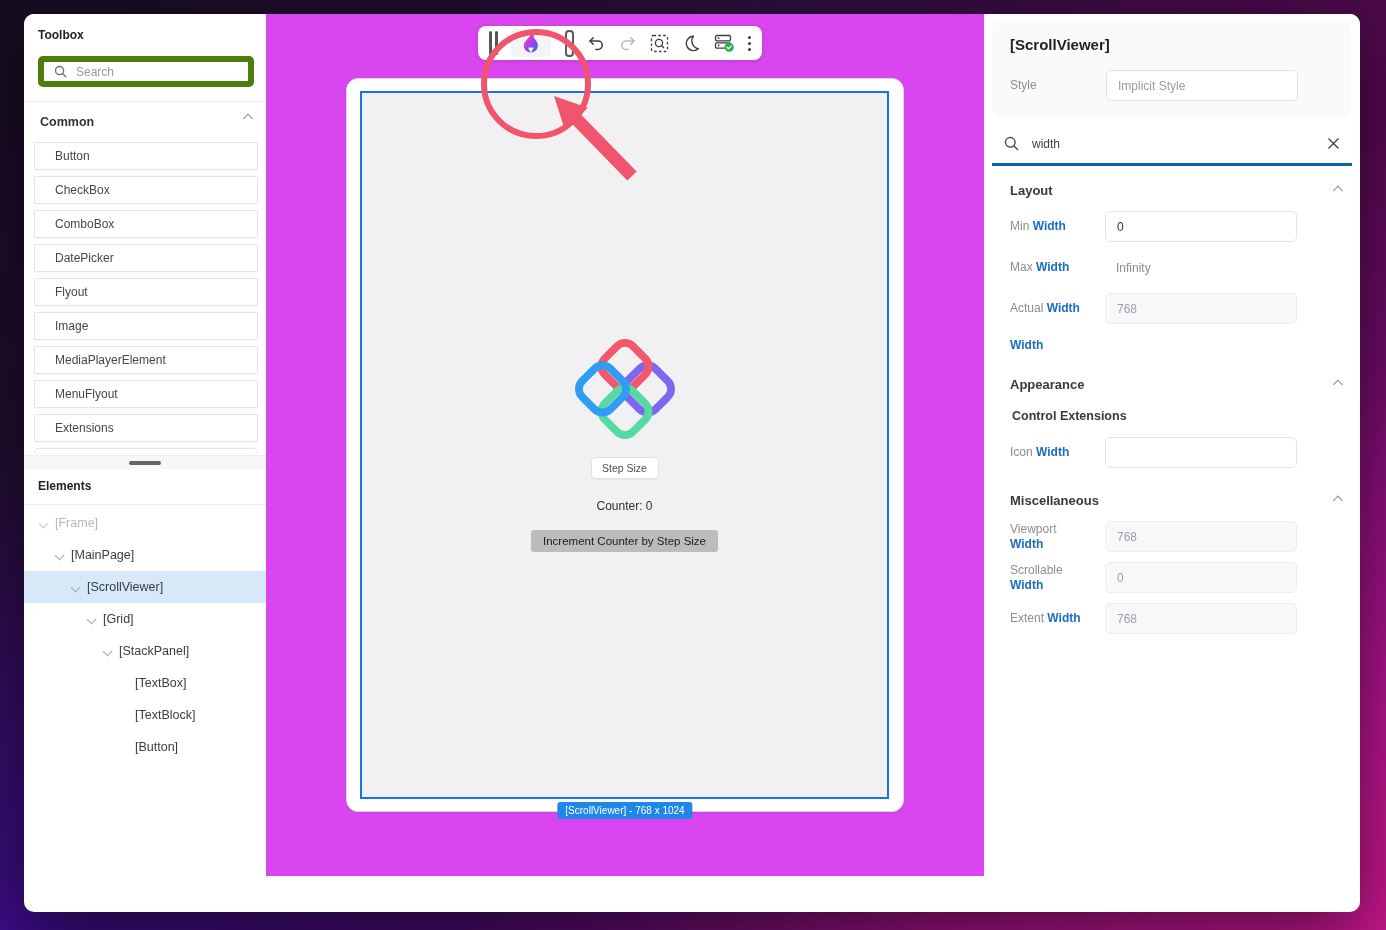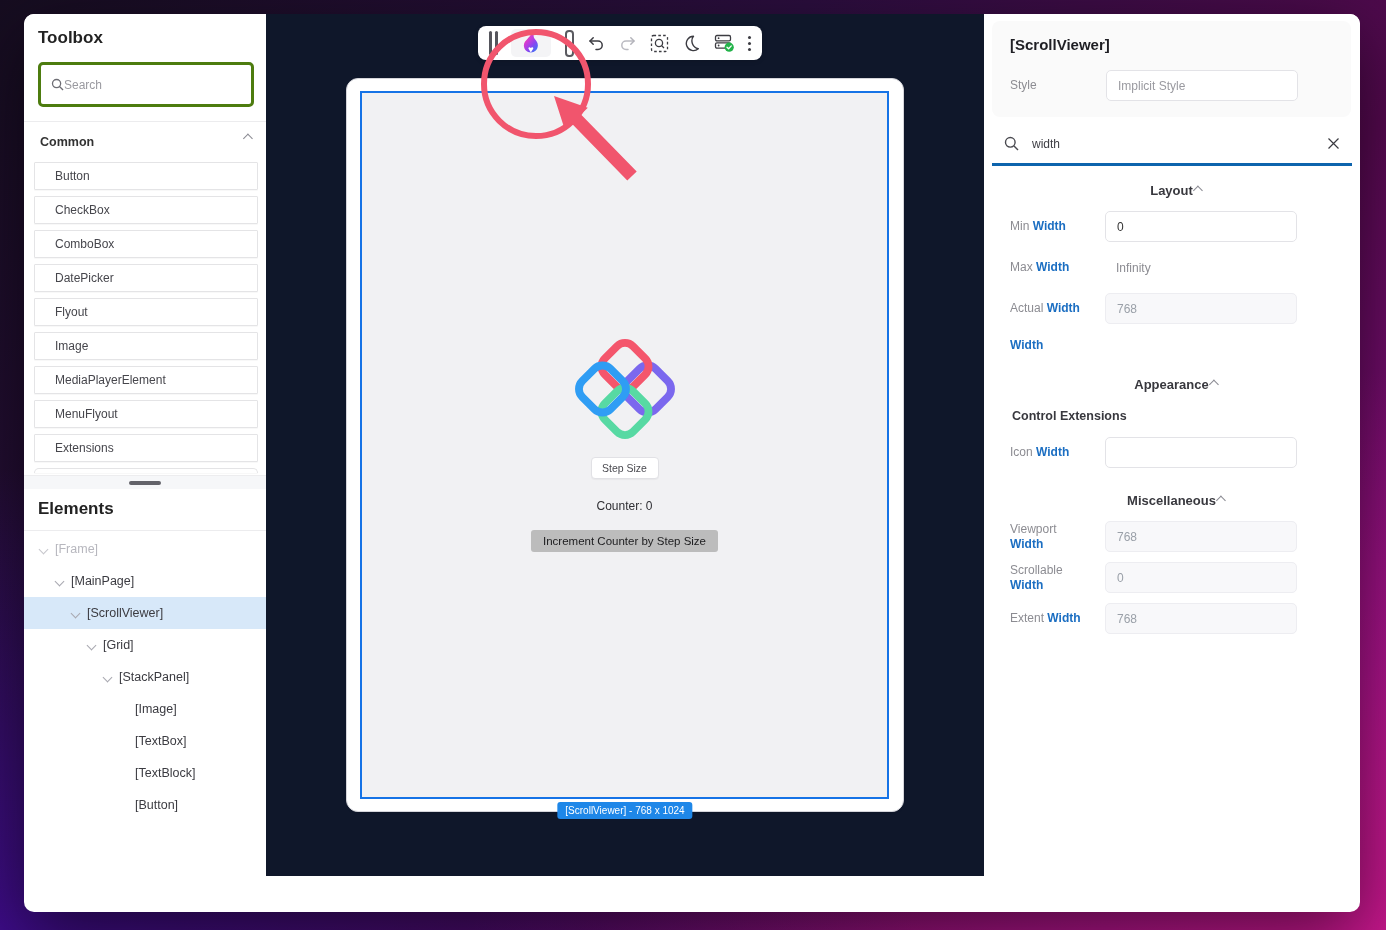--- a/index.html
+++ b/index.html
@@ -25,23 +25,23 @@
   .win-controls { margin-left:auto; display:flex; height:36px; }
   .win-btn { width:46px; height:36px; display:flex; align-items:center; justify-content:center; color:#fff; }
   .min-glyph { width:11px; height:1px; background:#fff; display:block; }
   .max-glyph { width:10px; height:10px; border:1px solid #fff; border-radius:2px; display:block; }
 
   .main { display:flex; height:862px; }
 
   
   .sidebar { width:242px; background:#fff; display:flex; flex-direction:column; }
   .toolbox { padding:14px 12px 0 14px; }
-  .panel-title { font-size:17px; font-weight:bold; color:#222; }
-  .search-box { margin-top:14px; height:45px; border:3px solid #4d7c0f; border-radius:5px;
-    display:flex; align-items:center; padding:0 10px; background:#fff; }
+  .panel-title { font-size:12px; font-weight:bold; color:#222; }
+  .search-box { margin-top:14px; height:31px; border:6px solid #4d7c0f; border-radius:5px;
+    display:flex; align-items:center; padding:0 10px; gap:9px; background:#fff; }
   .search-box input { border:none; outline:none; flex:1; font-size:12px; color:#444;
     font-family:"Liberation Sans", sans-serif; }
   .search-box input::placeholder { color:#9a9aa0; }
   .tb-divider { border-top:1px solid #ececee; margin:14px -12px 0 -14px; }
   .section-head { display:flex; align-items:flex-start; justify-content:space-between; padding:13px 4px 11px 2px; }
   .section-head .sh-label { font-size:12.5px; font-weight:bold; color:#333; }
   .chev { width:7px; height:7px; border-left:1.6px solid #8a8a92; border-bottom:1.6px solid #8a8a92;
     display:inline-block; flex:none; }
   .chev.up { transform:rotate(135deg) translate(-1px,-1px); }
   .chev.down { transform:rotate(-45deg); }
@@ -60,21 +60,21 @@
   .trow { height:32px; display:flex; align-items:center; font-size:12.5px; color:#3b3b41; }
   .trow .chev { margin-right:8px; border-color:#a8a8b0; }
   .trow .leaf-pad { width:15px; flex:none; }
   .trow.muted, .trow.muted .tlabel { color:#b7b7be; }
   .trow.muted .chev { border-color:#c6c6cc; }
   .trow.selected { background:#d7e8f9; }
   .lvl0 { padding-left:16px; } .lvl1 { padding-left:32px; } .lvl2 { padding-left:48px; }
   .lvl3 { padding-left:64px; } .lvl4 { padding-left:80px; } .lvl5 { padding-left:96px; }
 
   
-  .canvas { flex:1; background:#0f172a; position:relative; }
+  .canvas { flex:1; background:#d946ef; position:relative; }
   .float-toolbar { position:absolute; left:212px; top:12px; width:284px; height:34px; background:#fff;
     border-radius:8px; box-shadow:0 1px 5px rgba(0,0,0,.14); display:flex; align-items:center;
     justify-content:space-between; padding:0 11px; z-index:5; }
   .drag-bars { display:flex; gap:3px; }
   .drag-bars i { width:3px; height:24px; background:#55555c; border-radius:2px; display:block; }
   .flame-btn { width:40px; height:28px; border-radius:5px; background:#f4f4f6; display:flex;
     align-items:center; justify-content:center; }
   .tb-sep { width:9px; height:27px; border:2px solid #5a5a60; border-radius:4px; background:#fff; }
   .icon-btn { display:flex; align-items:center; justify-content:center; }
   .dots { display:flex; flex-direction:column; gap:3px; }
@@ -102,21 +102,21 @@
   .style-row .row-label { width:96px; }
   .p-input { height:31px; border:1px solid #e3e3e7; border-radius:5px; font-size:12px; padding:0 11px;
     color:#333; background:#fff; width:192px; outline:none; font-family:"Liberation Sans", sans-serif; }
   .p-input.ghost { color:#9a9aa0; }
   .p-input:disabled, .p-input.dis { background:#f8f8fa; color:#9aa0a8; border-color:#ededf1; }
   .prop-search { margin:8px 8px 0 8px; display:flex; align-items:center; gap:13px; padding:11px 12px 12px 12px;
     border-bottom:3px solid #0d64ad; }
   .prop-search input { border:none; outline:none; flex:1; font-size:12px; color:#3e3e44;
     font-family:"Liberation Sans", sans-serif; }
   .prop-body { padding:2px 18px 0 26px; overflow:hidden; }
-  .psec-head { display:flex; align-items:center; justify-content:center; padding:15px 2px 13px 0; }
+  .psec-head { display:flex; align-items:center; justify-content:space-between; padding:15px 2px 13px 0; }
   .psec-head .sh-label { font-size:13px; color:#38383e; font-weight:bold; }
   .prow { display:flex; align-items:center; margin-bottom:10px; min-height:31px; }
   .row-label { width:95px; font-size:12px; color:#8c8c92; line-height:1.25; flex:none; }
   .row-label .hl { color:#1b6ec2; font-weight:bold; }
   .row-label.stack span { display:block; }
   .prow .p-input { flex:none; }
   .row-text { font-size:12px; color:#8c8c92; padding-left:11px; }
   .label-only { margin:2px 0 6px 0; min-height:22px; }
   .subsec { font-size:12.5px; font-weight:bold; color:#38383e; padding:4px 0 14px 2px; }
 
@@ -198,24 +198,20 @@
               <span class="chev down"></span>
               <span class="tlabel">[ScrollViewer]</span>
             </div>
             <div class="trow lvl3">
               <span class="chev down"></span>
               <span class="tlabel">[Grid]</span>
             </div>
             <div class="trow lvl4">
               <span class="chev down"></span>
               <span class="tlabel">[StackPanel]</span>
-            </div>
-            <div class="trow lvl5">
-              <span class="leaf-pad"></span>
-              <span class="tlabel">[Image]</span>
             </div>
             <div class="trow lvl5">
               <span class="leaf-pad"></span>
               <span class="tlabel">[TextBox]</span>
             </div>
             <div class="trow lvl5">
               <span class="leaf-pad"></span>
               <span class="tlabel">[TextBlock]</span>
             </div>
             <div class="trow lvl5">

